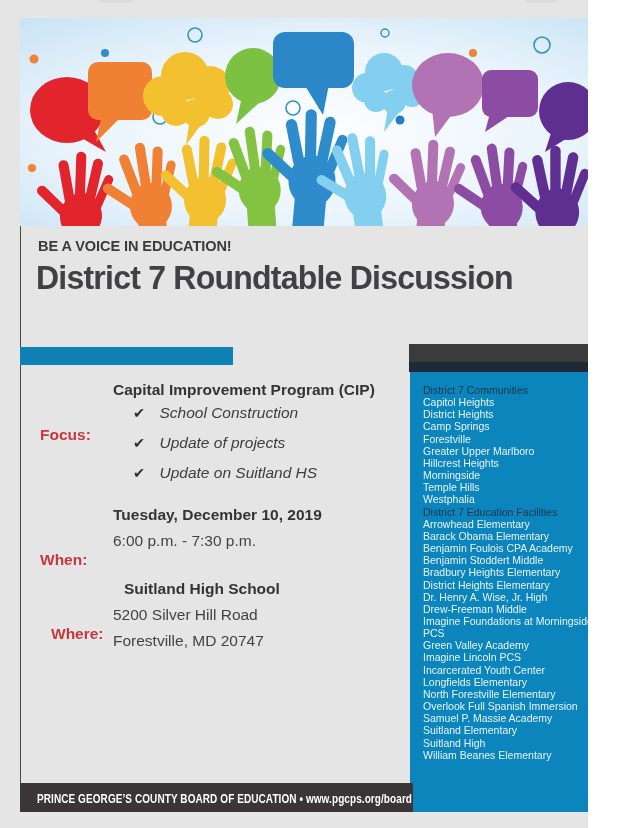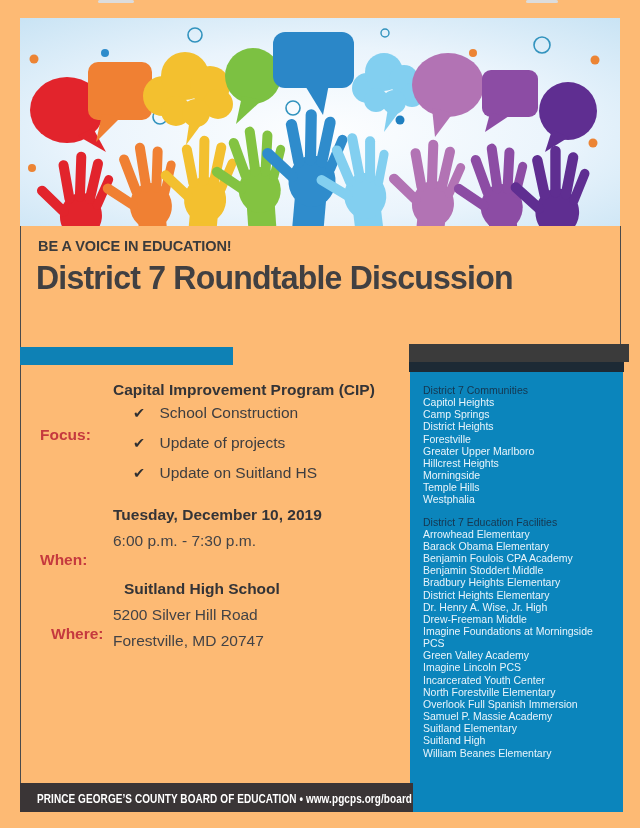--- a/index.html
+++ b/index.html
@@ -1,21 +1,21 @@
 <!DOCTYPE html>
 <html><head>
 <meta charset="utf-8">
 <style>
   * { margin:0; padding:0; box-sizing:border-box; }
   html,body { background:#ffffff; }
   body {
     font-family:"Liberation Sans","DejaVu Sans",sans-serif;
     width:640px; height:828px;
   }
-  .page { position:relative; width:640px; height:828px; background:#fdba74; overflow:hidden; }
+  .page { position:relative; width:588px; height:828px; background:#e5e5e5; overflow:hidden; }
 
   
   .artifact { position:absolute; top:0; height:3px; background:#dcdcdc; border-radius:2px; }
   .artifact.a1 { left:98px; width:36px; }
   .artifact.a2 { left:526px; width:32px; }
 
   
   .illustration { position:absolute; left:20px; top:18px; width:600px; height:208px; }
   .illustration svg { display:block; width:100%; height:100%; }
 
@@ -37,41 +37,41 @@
     transform:scaleX(.97); transform-origin:left top; white-space:nowrap;
   }
 
   .accent-bar { position:absolute; left:20px; top:347px; width:213px; height:18px; background:#0e81b5; }
 
   
   .detail { position:absolute; font-size:15.5px; white-space:nowrap; }
   .detail .label { position:absolute; left:40px; top:0; font-weight:700; color:#c5393e;margin-top:45px; }
   .detail .value { position:absolute; left:113px; top:0; font-weight:700; color:#343437; }
   .row-focus { top:381px; left:0; width:420px; height:20px; }
-  .check-list { position:absolute; left:133px; top:404px; list-style:none; }
+  .check-list { position:absolute; left:133px; top:404px; list-style:none;font-style:italic; }
   .check-list li { height:30px; font-size:15.5px; color:#3d3d40; white-space:nowrap; }
   .check-list .check { font-family:"DejaVu Sans",sans-serif; font-size:14.5px; color:#2f2f31; margin-right:10px; }
   .row-when  { top:506px; left:0; width:420px; height:20px; }
   .line-time { position:absolute; left:113px; top:532px; }
   .row-where { top:580px; left:11px; width:420px; height:20px; }
   .line-addr1 { position:absolute; left:113px; top:606px; }
   .line-addr2 { position:absolute; left:113px; top:632px; }
   .plainline { font-size:15.5px; font-weight:400; color:#434346; white-space:nowrap; }
 
   
   .sidebar-topbar  { position:absolute; left:409px; top:344px; width:220px; height:18px; background:#3b3b3b; }
   .sidebar-navybar { position:absolute; left:409px; top:362px; width:215px; height:10px; background:#1d2a35; }
   .sidebar-box {
     position:absolute; left:410px; top:372px; width:213px; height:440px;
     background:#0b85bc; padding:12px 8px 0 13px;
     font-size:10.5px; line-height:12.15px; color:#e8f4fb;
   }
   .sidebar-box .sb-title { font-weight:400; color:#16364f; }
   .sidebar-box ul { list-style:none; }
-  .sidebar-box .sb-title.second { margin-top:10px; }
+  .sidebar-box .sb-title.second { }
 
   
   .footer-bar {
     position:absolute; left:20px; top:783px; width:393px; height:29px;
     background:#3a3536; line-height:29px; padding-left:17px; white-space:nowrap;
   }
   .footer-bar span {
     display:inline-block; transform:scaleX(.8); transform-origin:left center;
     font-size:12.5px; font-weight:700; color:#ffffff; letter-spacing:.1px;
   }
@@ -222,22 +222,22 @@
     <div class="plainline line-addr1">5200 Silver Hill Road</div>
     <div class="plainline line-addr2">Forestville, MD 20747</div>
   </section>
 
   <div class="sidebar-topbar"></div>
   <div class="sidebar-navybar"></div>
   <aside class="sidebar-box">
     <div class="sb-title">District 7 Communities</div>
     <ul>
         <li>Capitol Heights</li>
+        <li>District Heights</li>
         <li>Camp Springs</li>
-        <li>District Heights</li>
         <li>Forestville</li>
         <li>Greater Upper Marlboro</li>
         <li>Hillcrest Heights</li>
         <li>Morningside</li>
         <li>Temple Hills</li>
         <li>Westphalia</li>
       </ul>
     <div class="sb-title second">District 7 Education Facilities</div>
     <ul>
         <li>Arrowhead Elementary</li>
@@ -245,20 +245,21 @@
         <li>Benjamin Foulois CPA Academy</li>
         <li>Benjamin Stoddert Middle</li>
         <li>Bradbury Heights Elementary</li>
         <li>District Heights Elementary</li>
         <li>Dr. Henry A. Wise, Jr. High</li>
         <li>Drew-Freeman Middle</li>
         <li>Imagine Foundations at Morningside PCS</li>
         <li>Green Valley Academy</li>
         <li>Imagine Lincoln PCS</li>
         <li>Incarcerated Youth Center</li>
+        <li>Longfields Elementary</li>
         <li>North Forestville Elementary</li>
         <li>Overlook Full Spanish Immersion</li>
         <li>Samuel P. Massie Academy</li>
         <li>Suitland Elementary</li>
         <li>Suitland High</li>
         <li>William Beanes Elementary</li>
       </ul>
   </aside>
 
   <footer class="footer-bar">

